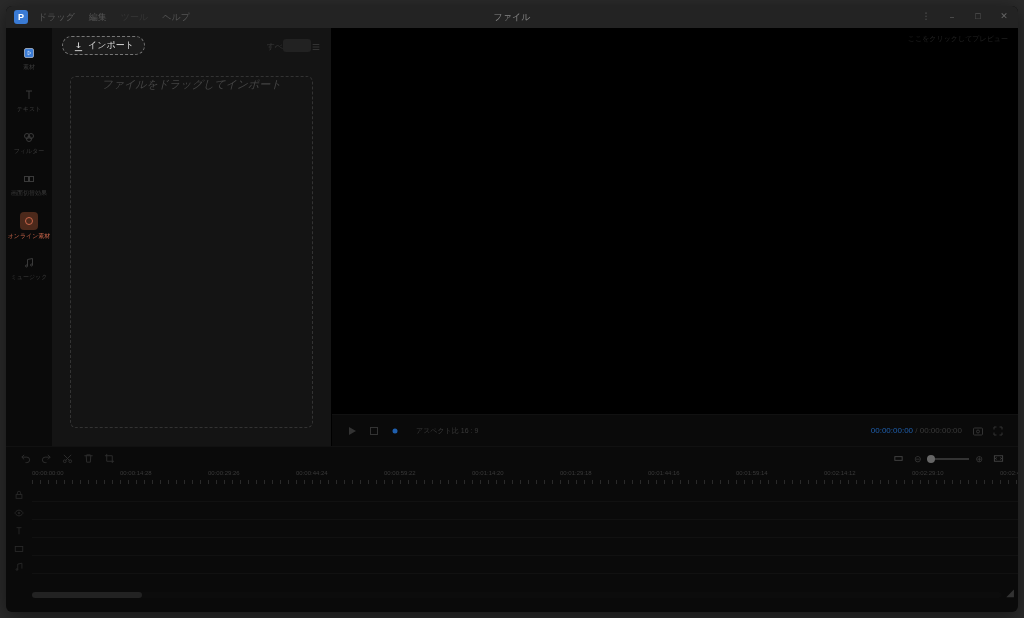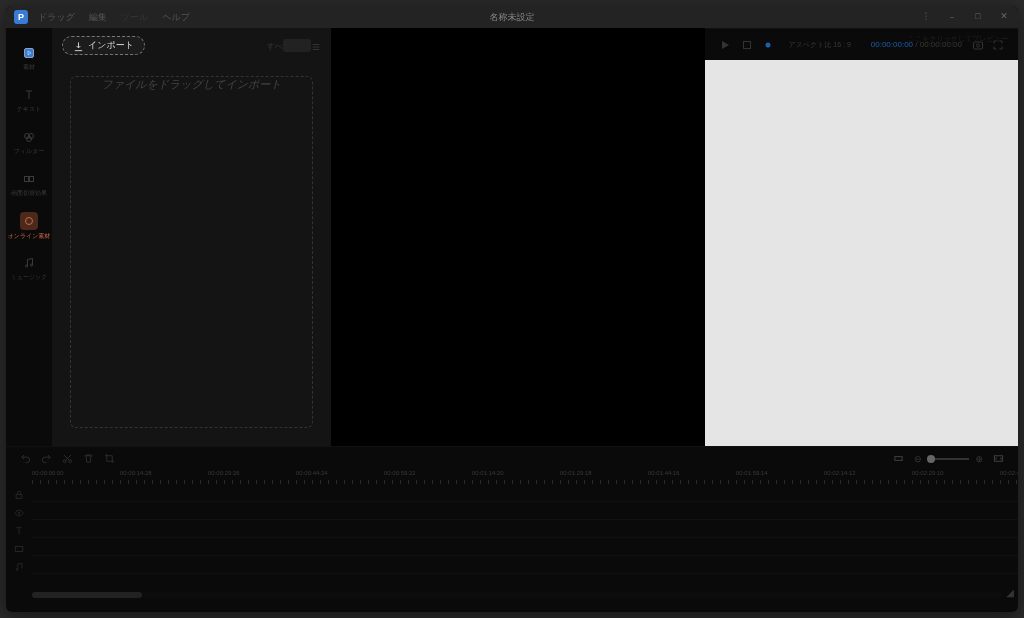--- a/index.html
+++ b/index.html
@@ -70,21 +70,21 @@
     position:absolute;left:14px;top:-20px;width:30px;height:26px;
   }
   .tip .arrow svg{width:100%;height:100%}
   .tip ul{list-style:disc;padding-left:60px;margin:0 0 8px}
   .tip ul li{margin-bottom:3px;line-height:1.4;color:#eee}
   .tip .ok{
     float:right;margin-right:6px;border:1px solid #999;border-radius:4px;
     padding:2px 10px;font-size:9px;color:#eee;background:#111
   }
   
-  .preview{flex:1;background:#e5e5e5;position:relative;display:flex;}
+  .preview{flex:1;background:#fde047;position:relative;display:flex;flex-direction:column}
   .preview .wm{position:absolute;top:6px;right:10px;font-size:7px;color:#222}
   .preview .canvas{flex:1;background:#000}
   .transport{height:32px;display:flex;align-items:center;padding:0 14px;gap:10px;background:var(--bg);border-top:1px solid #111}
   .transport .btns{display:flex;gap:10px;align-items:center}
   .transport .aspect{font-size:7px;color:var(--text-dimmer);margin-left:6px}
   .transport .spacer{flex:1}
   .transport .tc{font-size:8px;color:var(--text-dimmer)}
   .transport .tc .t1{color:#1f5fad}
   .transport .right{display:flex;gap:8px;align-items:center;color:var(--text-dimmer)}
   
@@ -114,21 +114,21 @@
 <div class="window">
 
   <div class="titlebar">
     <div class="logo">P</div>
     <div class="menu">
       <span>ドラッグ</span>
       <span>編集</span>
       <span class="disabled">ツール</span>
       <span>ヘルプ</span>
     </div>
-    <div class="title">名称未設定</div>
+    <div class="title">ファイル</div>
     <div class="winctrl">
       <span>⋮</span>
       <span>－</span>
       <span>□</span>
       <span>✕</span>
     </div>
   </div>
 
   <div class="body">
 

